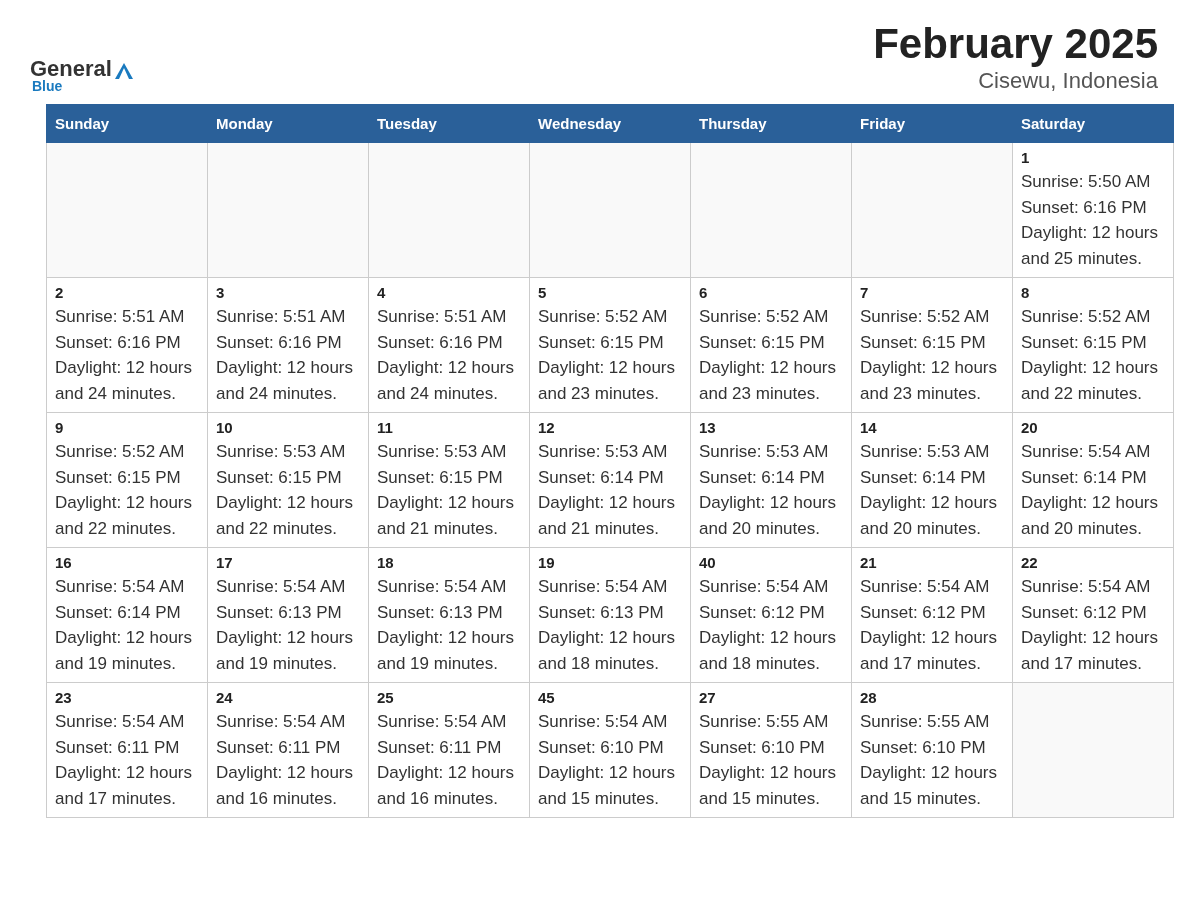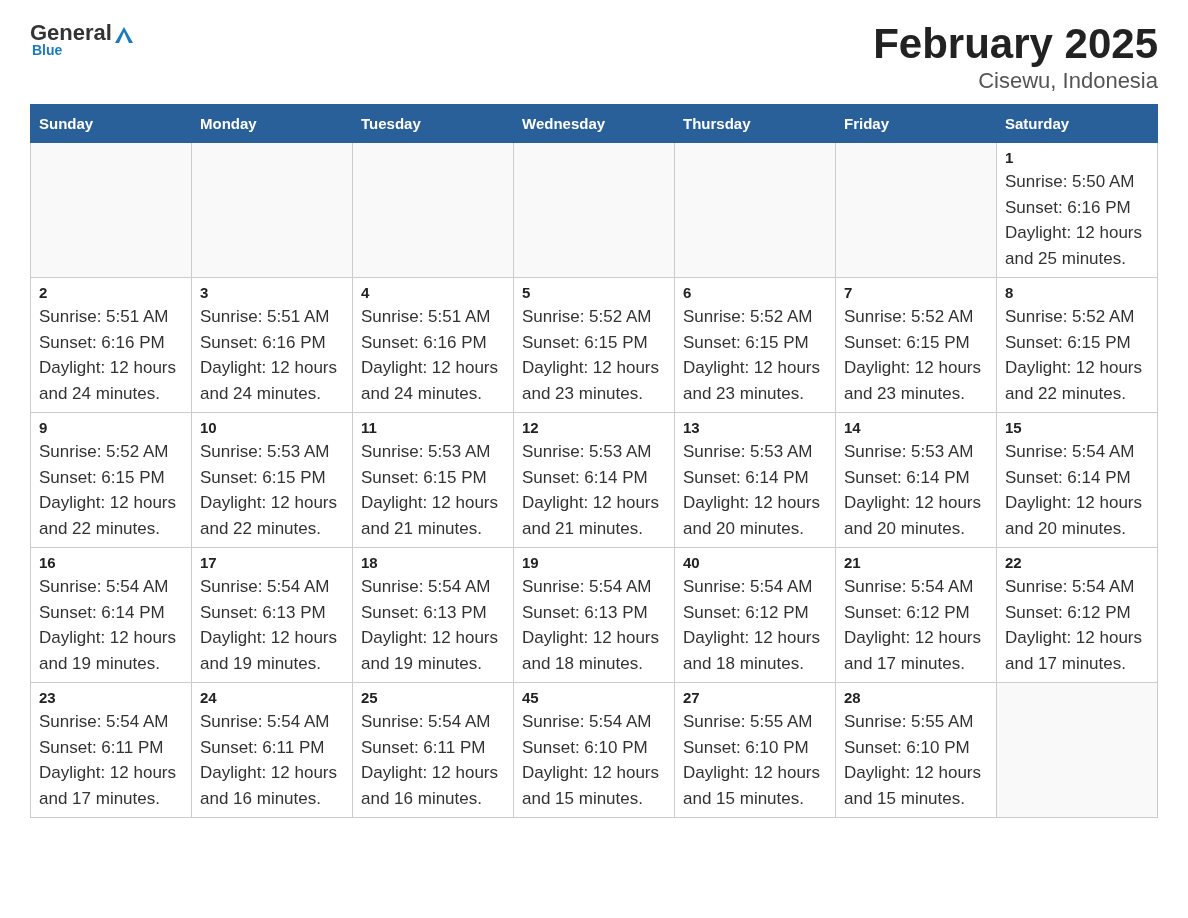--- a/index.html
+++ b/index.html
@@ -6,38 +6,39 @@
     body {
       font-family: Arial, sans-serif;
       background: #fff;
       width: 1188px;
       min-height: 918px;
       padding: 20px 30px;
     }
     .header {
       display: flex;
       justify-content: space-between;
-      align-items: flex-start;
+      align-items: flex-end;
     }
     .title-section {
       text-align: right;
     }
     .month-title {
       font-size: 42px;
       font-weight: bold;
       color: #222;
     }
     .location {
       font-size: 22px;
       color: #555;
     }
     .calendar {
       width: 100%;
       border-collapse: collapse;
       margin-top: 10px;
+      margin-left: 16px;
     }
     .calendar thead th {
       background-color: #2a6099;
       color: #fff;
       padding: 10px 8px;
       font-size: 15px;
       font-weight: bold;
       text-align: left;
       border: 1px solid #2a6099;
     }
@@ -168,21 +169,21 @@
         </td>
         <td>
           <span class="day-number">13</span>
           <div class="day-info">Sunrise: 5:53 AM<br>Sunset: 6:14 PM<br>Daylight: 12 hours<br>and 20 minutes.</div>
         </td>
         <td>
           <span class="day-number">14</span>
           <div class="day-info">Sunrise: 5:53 AM<br>Sunset: 6:14 PM<br>Daylight: 12 hours<br>and 20 minutes.</div>
         </td>
         <td>
-          <span class="day-number">15</span>
+          <span class="day-number">20</span>
           <div class="day-info">Sunrise: 5:54 AM<br>Sunset: 6:14 PM<br>Daylight: 12 hours<br>and 20 minutes.</div>
         </td>
       </tr>
       <tr>
         <td>
           <span class="day-number">16</span>
           <div class="day-info">Sunrise: 5:54 AM<br>Sunset: 6:14 PM<br>Daylight: 12 hours<br>and 19 minutes.</div>
         </td>
         <td>
           <span class="day-number">17</span>

